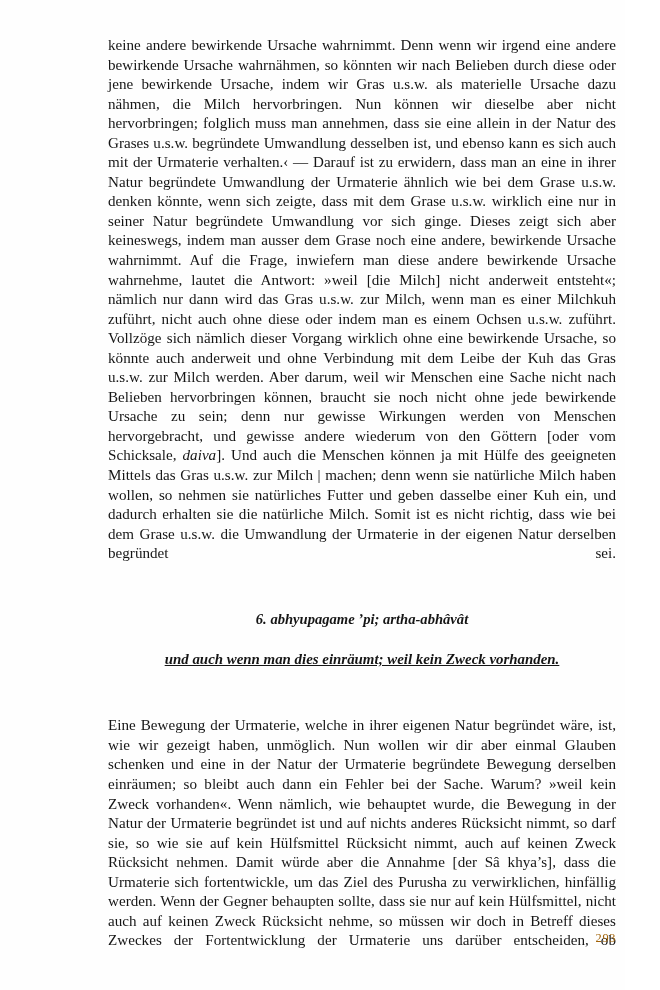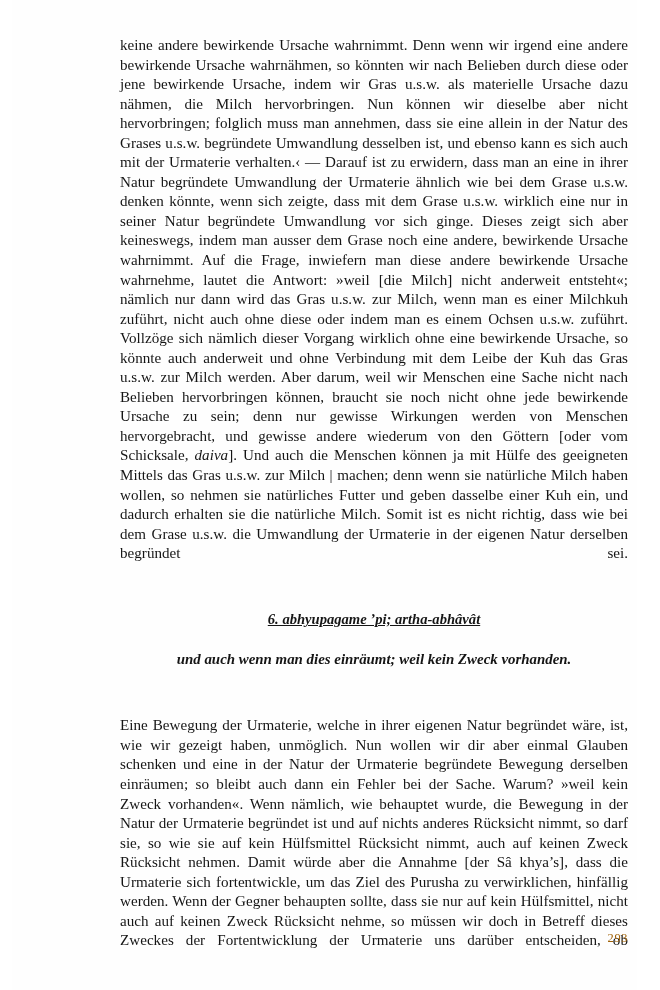--- a/index.html
+++ b/index.html
@@ -11,21 +11,21 @@
     width: 660px;
     height: 990px;
     position: relative;
     font-family: "Liberation Serif", "DejaVu Serif", serif;
     color: #151515;
     overflow: hidden;
   }
 
   #page {
     position: absolute;
-    left: 12px;
+    left: 0;
     top: 0;
     width: 625px;
     height: 990px;
     background: #fefefe;
   }
 
   #text-block {
     position: absolute;
     left: 108px;
     top: 36px;
@@ -56,32 +56,32 @@
   }
 
   .sutra-heading {
     margin: 0;
     text-align: center;
     font-weight: bold;
     font-style: italic;
     font-size: 14.6px;
     line-height: 20px;
     padding-top: 26px;
-    text-decoration: underline;
   }
 
   .sutra-translation {
     margin: 0;
     text-align: center;
     font-weight: bold;
     font-style: italic;
     font-size: 14.9px;
     line-height: 20px;
     padding-top: 20px;
     padding-bottom: 23px;
+    text-decoration: underline;
   }
 
   .ital {
     font-style: italic;
   }
 
   #page-number {
     position: absolute;
     left: 108px;
     top: 931px;

